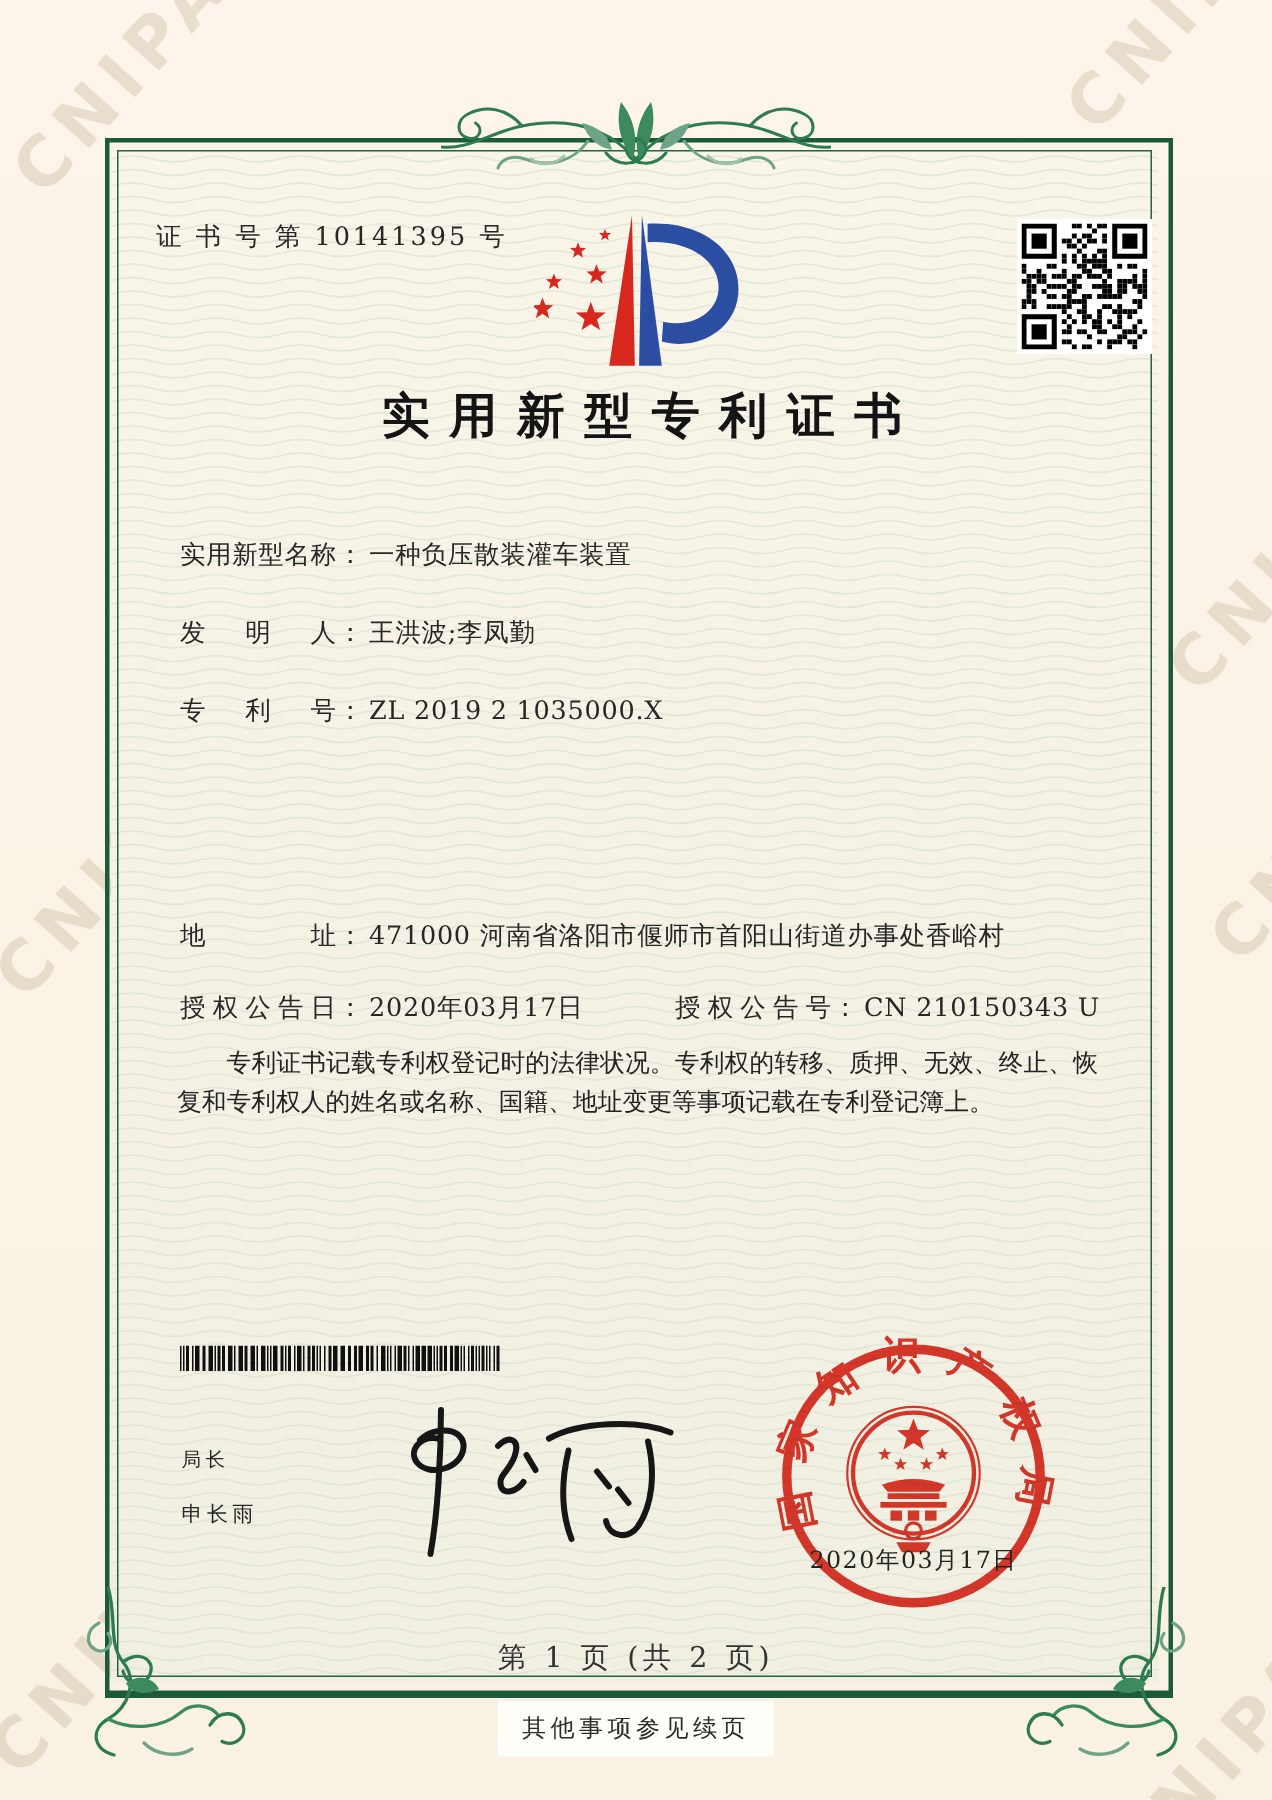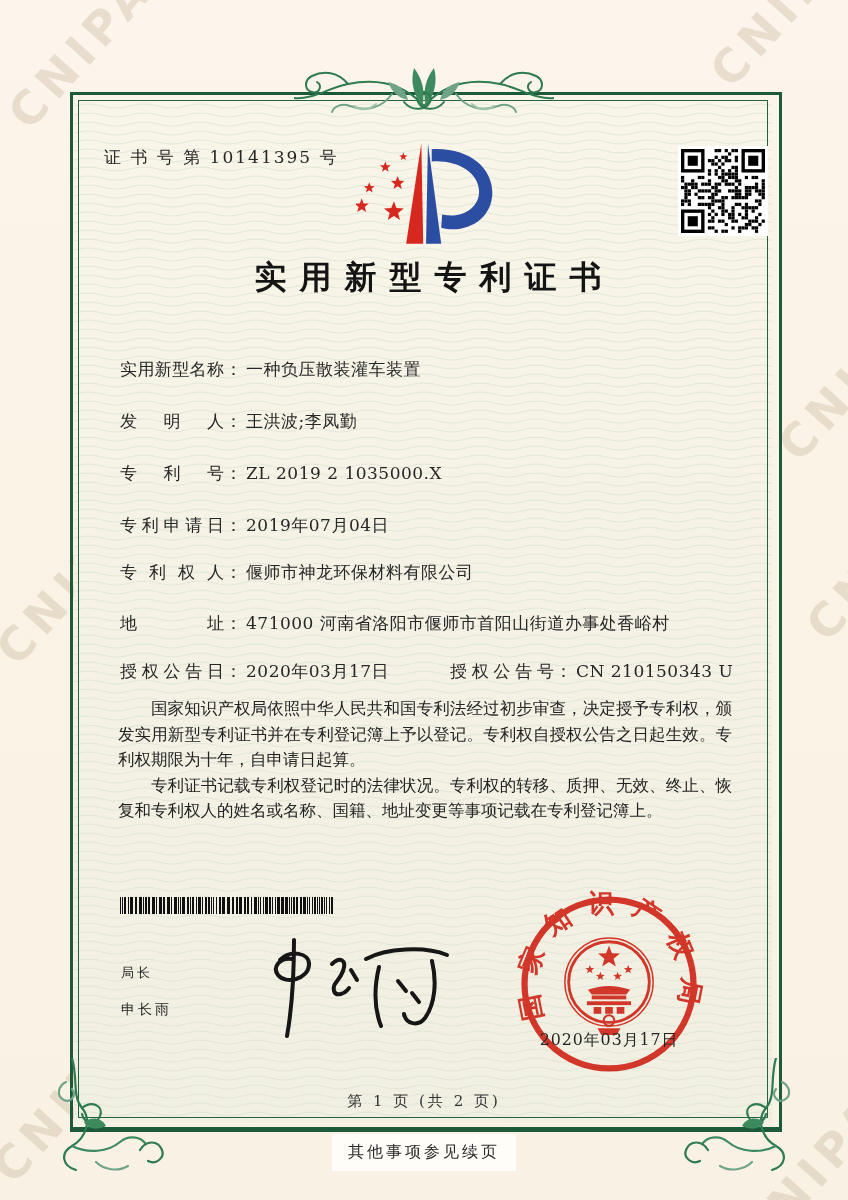--- a/index.html
+++ b/index.html
@@ -34,21 +34,21 @@
   .grant-right{position:absolute;left:330px;top:0;}
   .paras{position:absolute;left:118px;top:696px;width:614px;font-size:16.5px;
       line-height:25.6px;text-align:justify;color:#232323;z-index:4;}
   .paras p{margin:0;text-indent:2em;}
   .barcode{position:absolute;left:120px;top:897px;z-index:4;}
   .signer-title{position:absolute;left:121px;top:964px;font-size:13px;letter-spacing:3px;z-index:4;}
   .signer-name{position:absolute;left:121px;top:1001px;font-size:14px;letter-spacing:3px;z-index:4;}
   .signature{position:absolute;left:228px;top:928px;z-index:4;}
   .seal{position:absolute;left:513px;top:888px;z-index:5;mix-blend-mode:multiply;}
   .page-info{position:absolute;left:0;top:1092px;width:100%;text-align:center;
-      font-size:15px;letter-spacing:3px;color:#333;z-index:4;}
+      font-size:19px;letter-spacing:3px;color:#333;z-index:4;}
   .footer-note{position:absolute;left:50%;top:1134px;transform:translateX(-50%);
       background:#fffdf8;padding:8px 16px;font-size:16px;letter-spacing:3px;color:#2b2b2b;z-index:4;}
 </style>
 </head>
 <body>
 
 <div class="page">
 
   <div id="wm-layer">
       <div class="wm" style="left: -14px; top: 24px;">CNIPA</div>
@@ -435,40 +435,33 @@
 
   <div class="frow" style="top:410px;">
     <span class="flabel">发明人</span><span class="fcolon">：</span><span class="fvalue">王洪波;李凤勤</span>
   </div>
   <div class="frow" style="top:358px;">
     <span class="flabel">实用新型名称</span><span class="fcolon">：</span><span class="fvalue">一种负压散装灌车装置</span>
   </div>
   <div class="frow" style="top:462px;">
     <span class="flabel">专利号</span><span class="fcolon">：</span><span class="fvalue">ZL 2019 2 1035000.X</span>
   </div>
-  <div class="frow" style="top:514px;">
-    <span class="flabel">专利申请日</span><span class="fcolon">：</span><span class="fvalue">2019年07月04日</span>
-  </div>
-  <div class="frow" style="top:561px;">
-    <span class="flabel">专利权人</span><span class="fcolon">：</span><span class="fvalue">偃师市神龙环保材料有限公司</span>
-  </div>
   <div class="frow" style="top:612px;">
     <span class="flabel">地址</span><span class="fcolon">：</span><span class="fvalue">471000 河南省洛阳市偃师市首阳山街道办事处香峪村</span>
   </div>
   <div class="frow" style="top:660px;width:614px;">
     <span>
       <span class="flabel">授权公告日</span><span class="fcolon">：</span><span class="fvalue">2020年03月17日</span>
     </span>
     <span class="grant-right">
       <span class="flabel">授权公告号</span><span class="fcolon">：</span><span class="fvalue">CN 210150343 U</span>
     </span>
   </div>
 
   <div class="paras">
-    <p>国家知识产权局依照中华人民共和国专利法经过初步审查，决定授予专利权，颁发实用新型专利证书并在专利登记簿上予以登记。专利权自授权公告之日起生效。专利权期限为十年，自申请日起算。</p>
     <p>专利证书记载专利权登记时的法律状况。专利权的转移、质押、无效、终止、恢复和专利权人的姓名或名称、国籍、地址变更等事项记载在专利登记簿上。</p>
   </div>
 
   <svg class="barcode" id="barcode" width="216" height="17">
       <rect x="0" y="0" width="1" height="17" fill="#101010"></rect>
       <rect x="2" y="0" width="1" height="17" fill="#101010"></rect>
       <rect x="4" y="0" width="2" height="17" fill="#101010"></rect>
       <rect x="8" y="0" width="1" height="17" fill="#101010"></rect>
       <rect x="10" y="0" width="3" height="17" fill="#101010"></rect>
       <rect x="15" y="0" width="2" height="17" fill="#101010"></rect>

